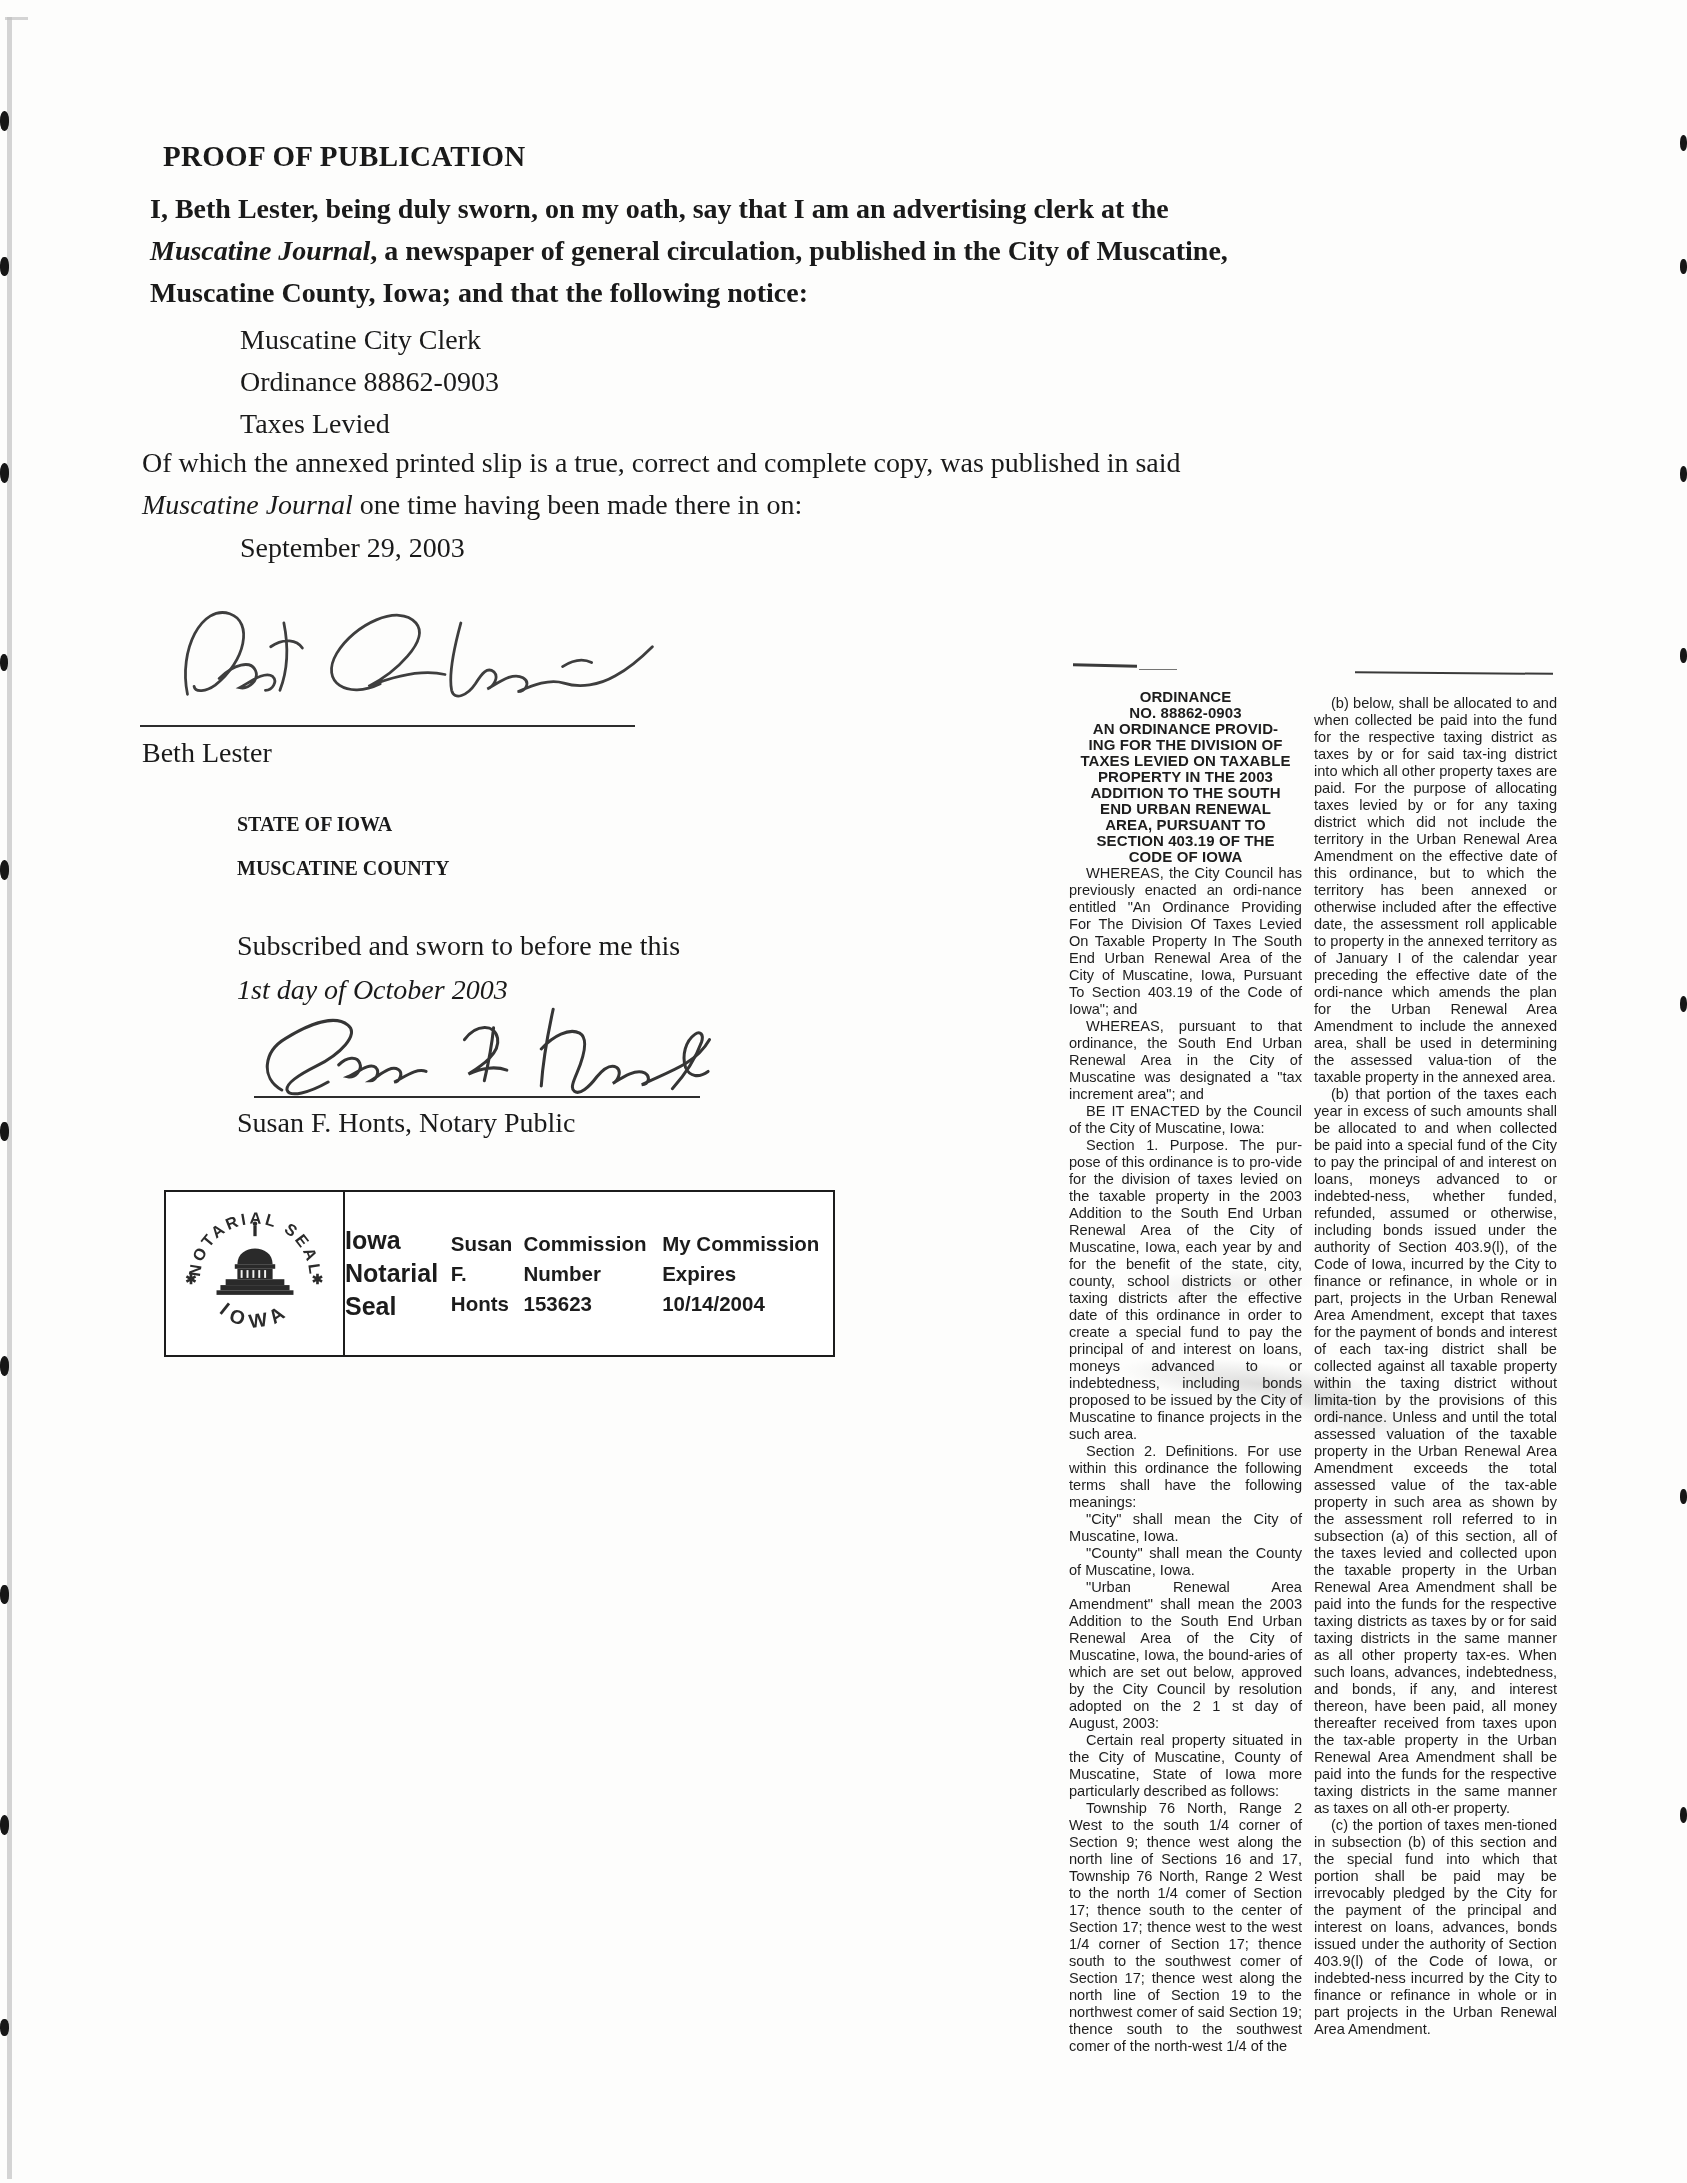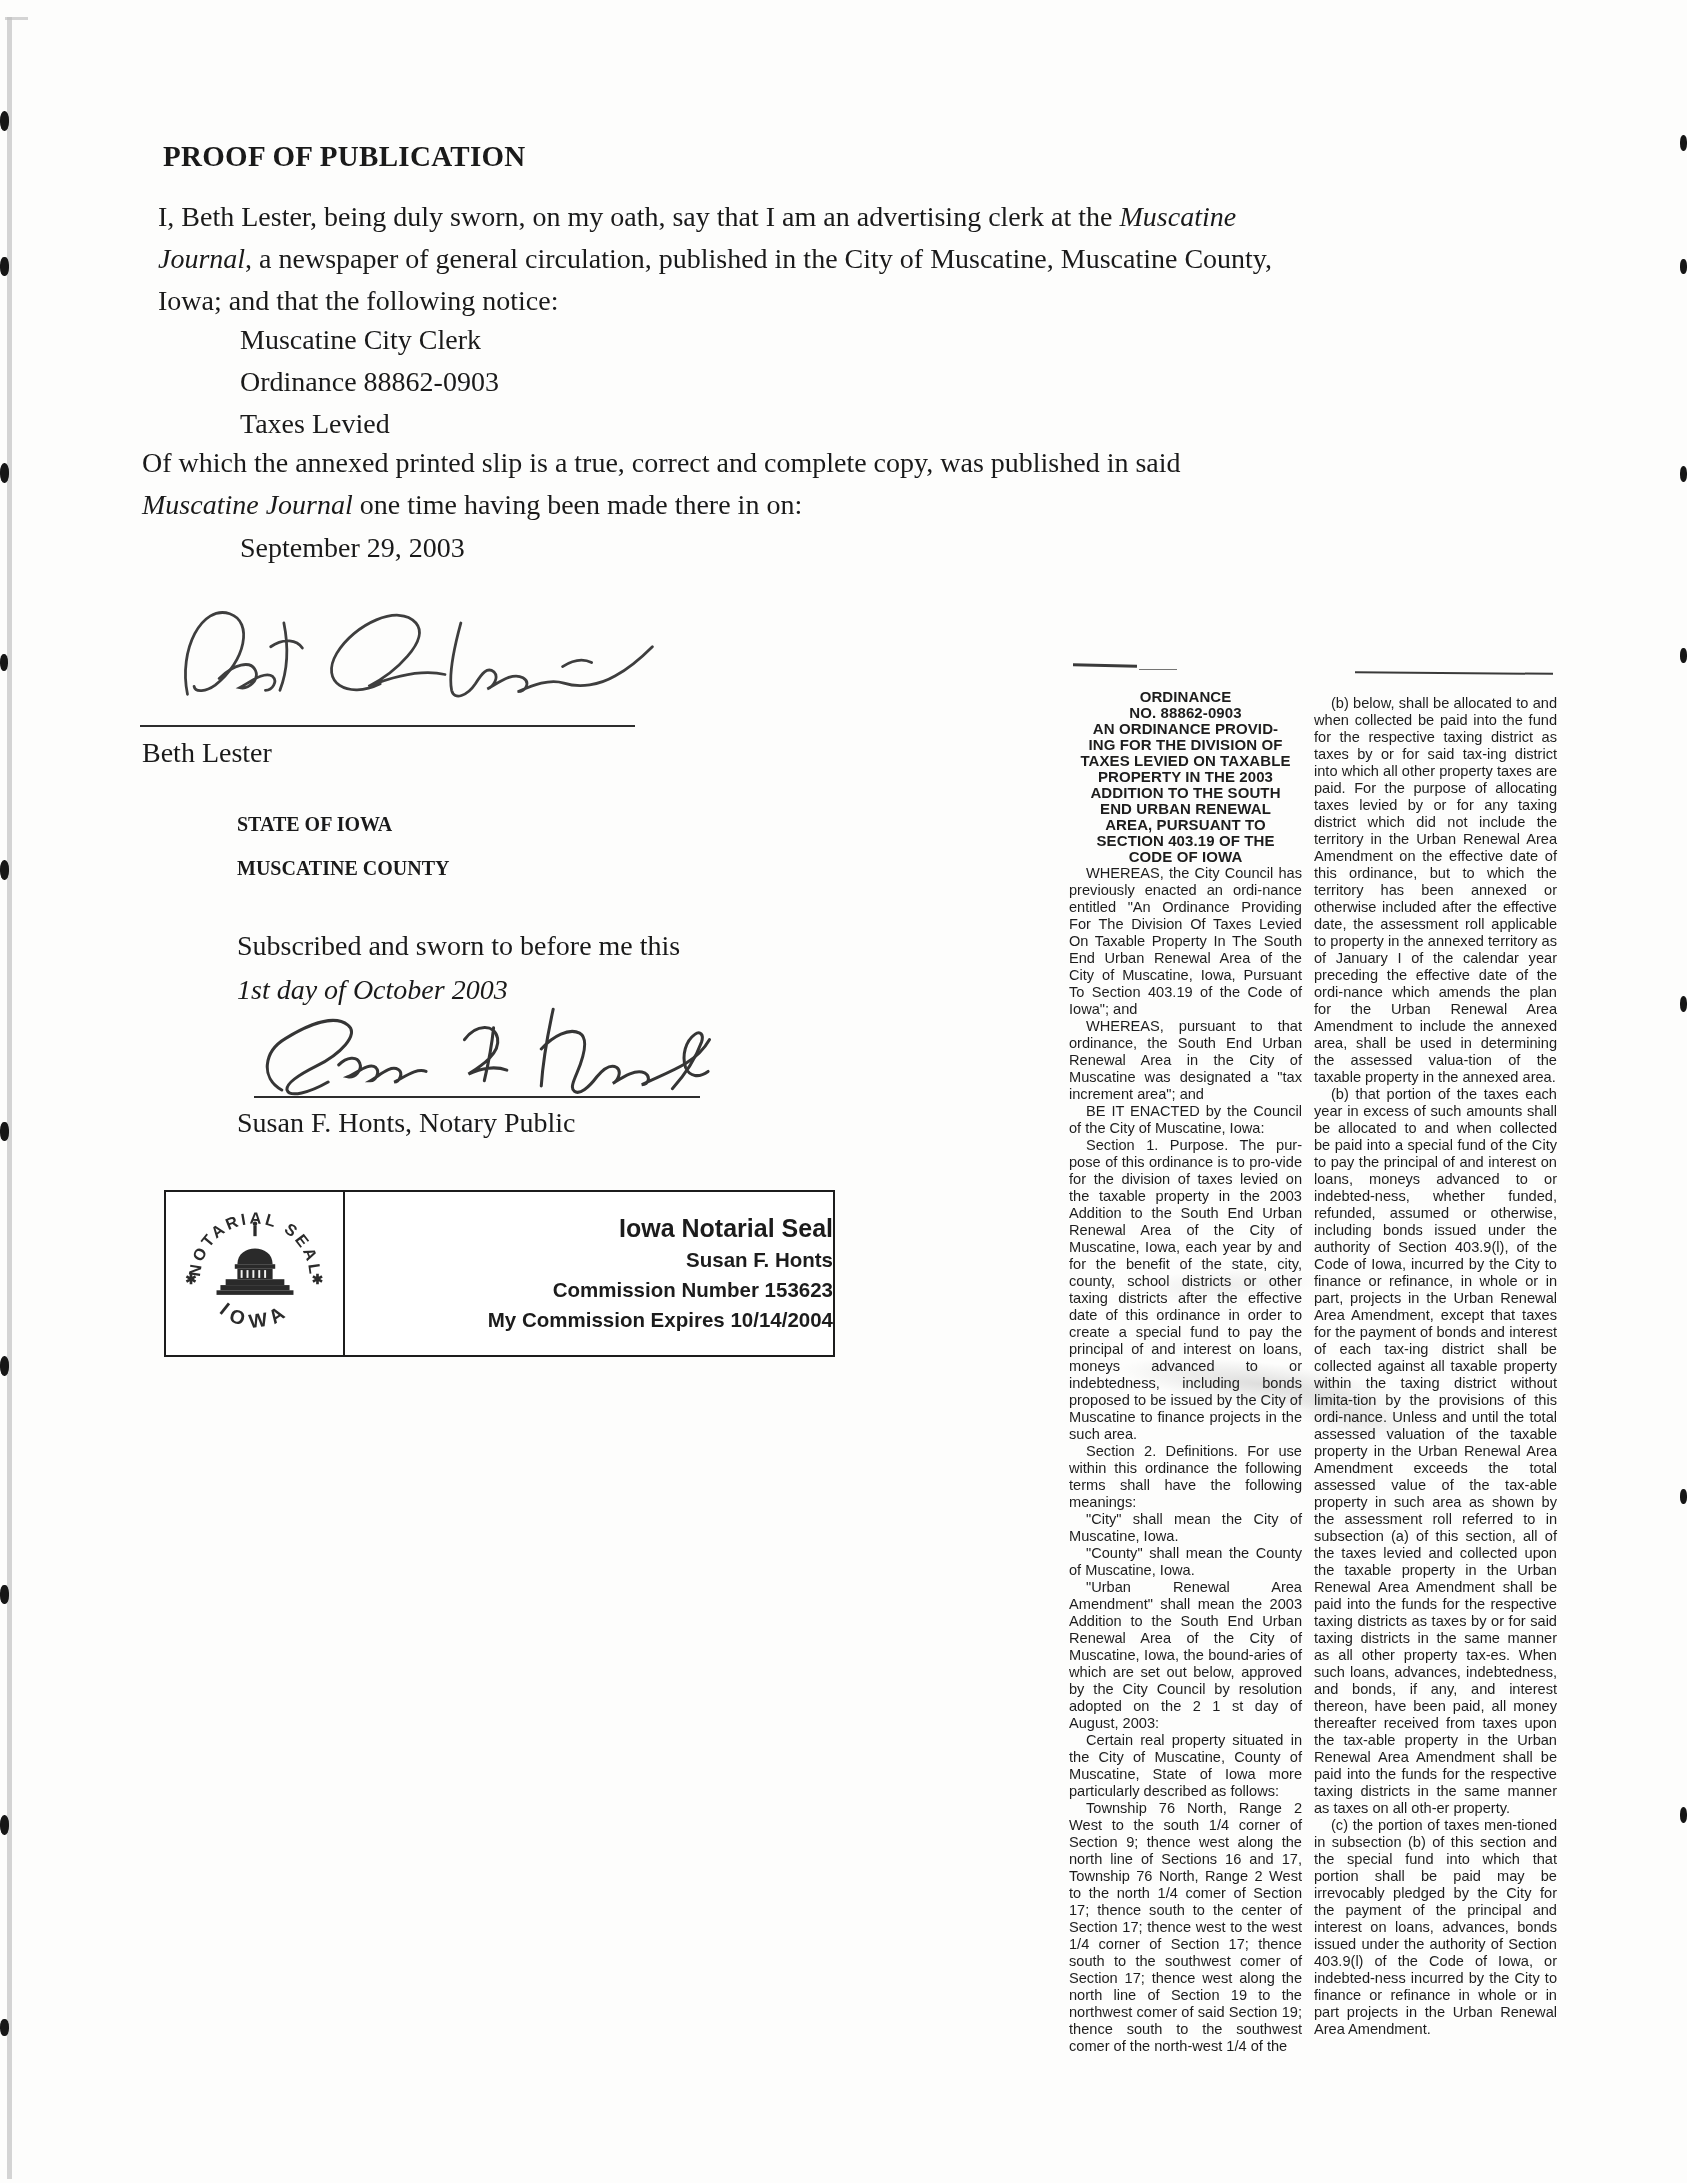--- a/index.html
+++ b/index.html
@@ -14,21 +14,21 @@
   .body-text{font-size:28px;line-height:42px;}
   .notice-line{font-size:28px;line-height:42px;}
   .bold-serif{font-size:20px;font-weight:bold;line-height:44px;}
   .sig-line{height:2px;background:#2d2d2d;}
   
   .seal-box{
     border:2.6px solid #1c1c1c;display:flex;align-items:stretch;
     background:#fff;
   }
   .seal-cell-left{width:177px;border-right:2.6px solid #1c1c1c;display:flex;align-items:center;justify-content:center;}
-  .seal-cell-right{flex:1;display:flex;flex-direction:column;align-items:flex-end;justify-content:center;
+  .seal-cell-right{flex:1;display:flex;align-items:center;justify-content:center;
     font-family:"Liberation Sans", sans-serif;font-weight:bold;color:#1c1c1c;}
   .seal-title{font-size:25px;line-height:33px;}
   .seal-sub{font-size:20.5px;line-height:30px;}
   
   .news{
     font-family:"Liberation Sans", sans-serif;
     font-size:14.6px;line-height:17px;color:#1d1d1d;text-align:justify;
   }
   .news p{margin:0;text-indent:17px;}
   .news-header{
@@ -59,21 +59,21 @@
 <i class="tick" style="left:1680px;top:135px;width:7.3px;height:16px;"></i>
 <i class="tick" style="left:1680px;top:259px;width:6.6px;height:14.6px;"></i>
 <i class="tick" style="left:1680px;top:466px;width:7.3px;height:16px;"></i>
 <i class="tick" style="left:1680px;top:648px;width:6.6px;height:14.6px;"></i>
 <i class="tick" style="left:1680px;top:996px;width:7.3px;height:16px;"></i>
 <i class="tick" style="left:1680px;top:1489px;width:6.6px;height:14.6px;"></i>
 <i class="tick" style="left:1680px;top:1807px;width:7.3px;height:16px;"></i>
 
 <h1 class="abs doc-title" style="left:147px;top:124px;margin:16px;">PROOF OF PUBLICATION</h1>
 
-<p class="abs body-text" style="left:142px;top:180px;width:1128px;margin:16px;"><span>I, Beth Lester, being duly sworn, on my oath, say that I am an advertising clerk at the </span><i>Muscatine Journal</i><span>, a newspaper of general circulation, published in the City of Muscatine, Muscatine County, Iowa; and that the following notice:</span></p>
+<p class="abs body-text" style="left:142px;top:180px;width:1128px;margin:8px;font-weight:bold;"><span>I, Beth Lester, being duly sworn, on my oath, say that I am an advertising clerk at the </span><i>Muscatine Journal</i><span>, a newspaper of general circulation, published in the City of Muscatine, Muscatine County, Iowa; and that the following notice:</span></p>
 
 <div class="abs" style="left:240px;top:319px;">
   <div class="notice-line">Muscatine City Clerk</div>
   <div class="notice-line">Ordinance 88862-0903</div>
   <div class="notice-line">Taxes Levied</div>
 </div>
 
 <p class="abs body-text" style="left:142px;top:442px;width:1133px;margin:0;"><span>Of which the annexed printed slip is a true, correct and complete copy, was published in said </span><i>Muscatine Journal</i><span> one time having been made there in on:</span></p>
 
 <div class="abs body-text" style="left:240px;top:527px;">September 29, 2003</div>

